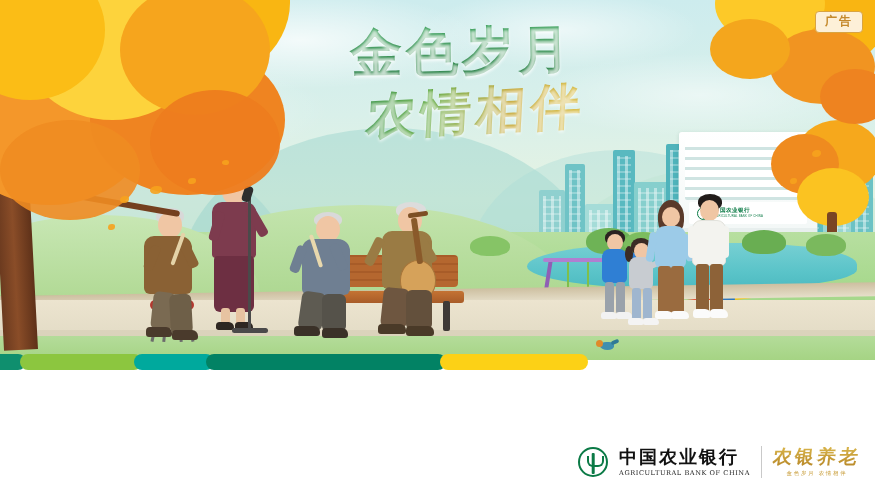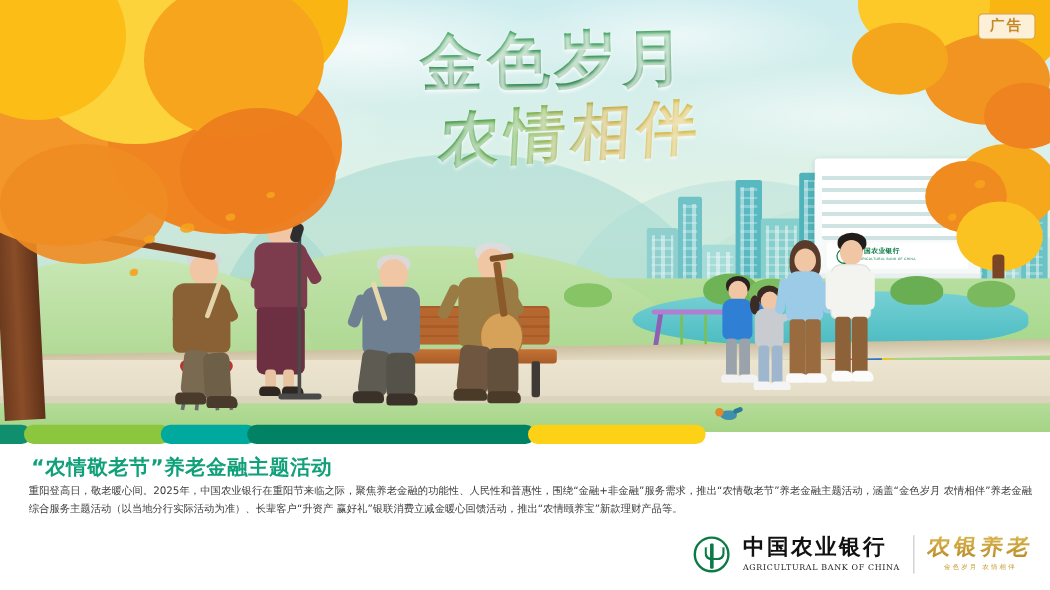--- a/index.html
+++ b/index.html
@@ -672,22 +672,20 @@
 
   <div class="divider">
     <div class="seg seg-1"></div>
     <div class="seg seg-2"></div>
     <div class="seg seg-3"></div>
     <div class="seg seg-4"></div>
     <div class="seg seg-5"></div>
   </div>
 
   <div class="content">
-    <div class="headline">“农情敬老节”养老金融主题活动</div>
-    <div class="body-copy">重阳登高日，敬老暖心间。2025年，中国农业银行在重阳节来临之际，聚焦养老金融的功能性、人民性和普惠性，围绕“金融+非金融”服务需求，推出“农情敬老节”养老金融主题活动，涵盖“金色岁月 农情相伴”养老金融综合服务主题活动（以当地分行实际活动为准）、长辈客户“升资产 赢好礼”银联消费立减金暖心回馈活动，推出“农情颐养宝”新款理财产品等。</div>
 
     <div class="footer-logo">
       <div class="abc-mark"></div>
       <div class="abc-names">
         <span class="abc-cn">中国农业银行</span>
         <span class="abc-en">AGRICULTURAL BANK OF CHINA</span>
       </div>
       <div class="logo-sep"></div>
       <div class="nyyl">
         <span class="nyyl-cn">农银养老</span>

